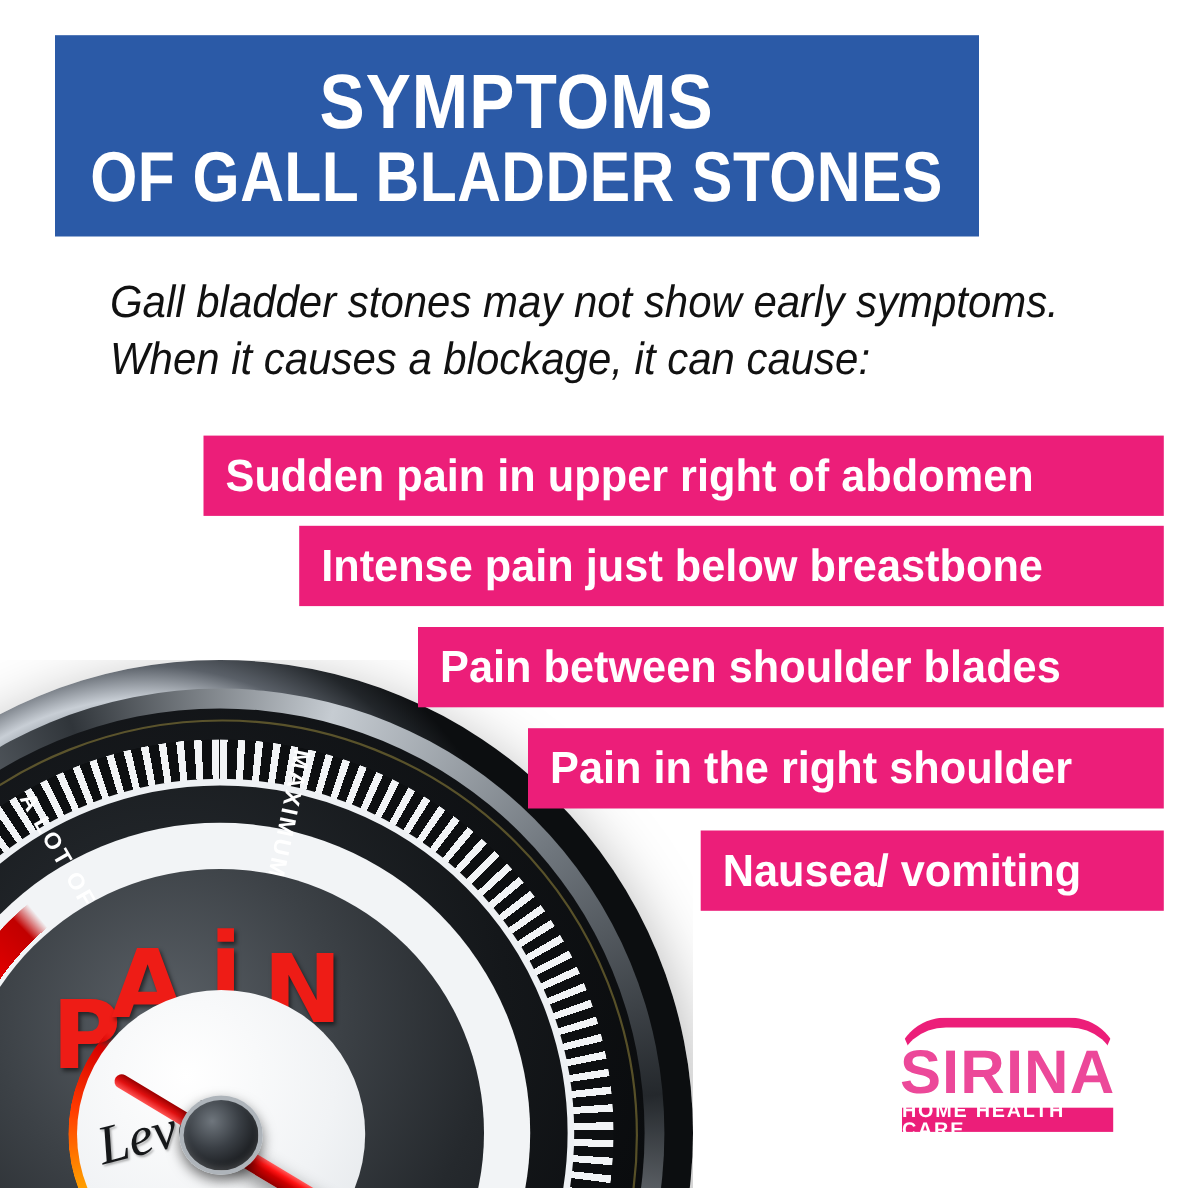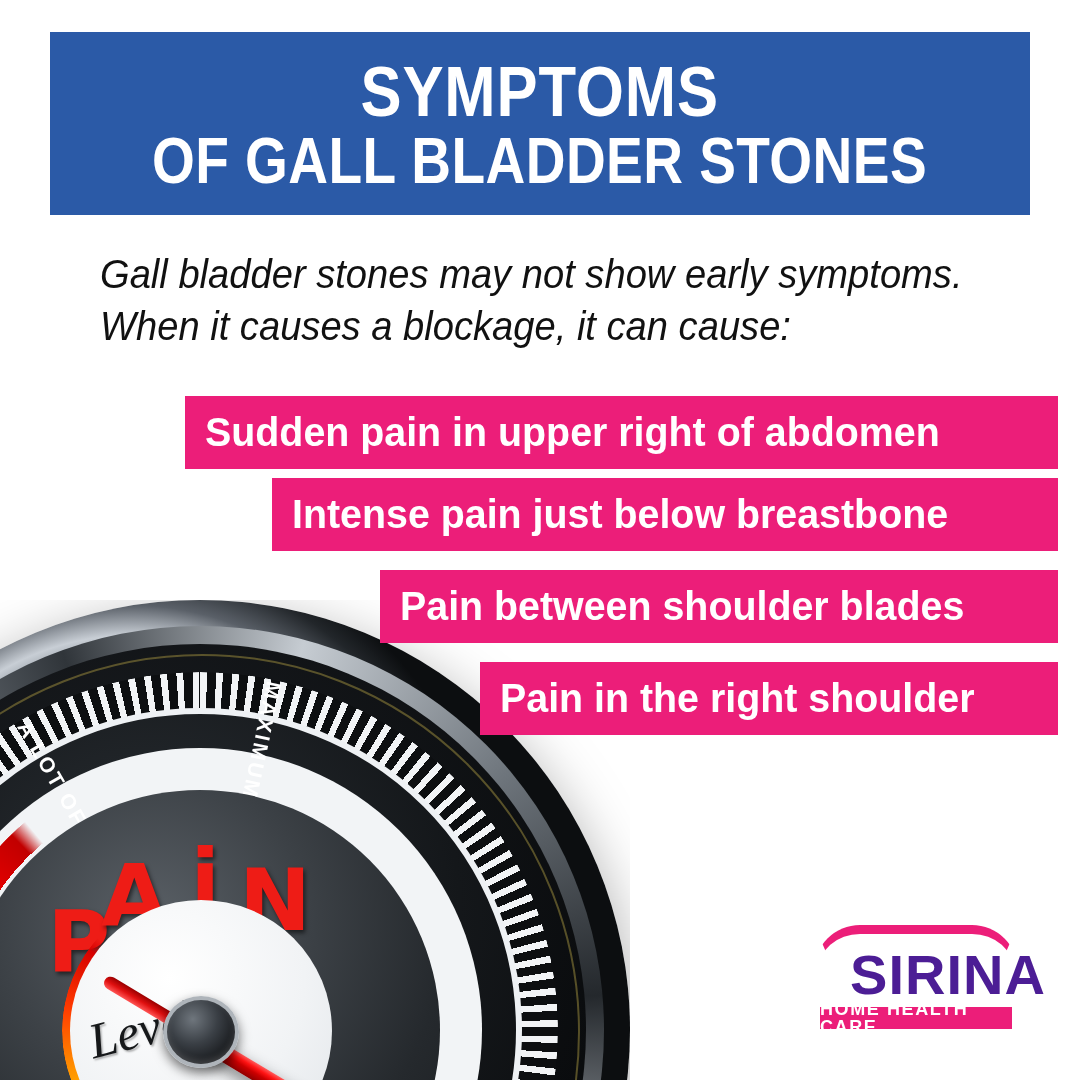--- a/index.html
+++ b/index.html
@@ -14,21 +14,21 @@
     background: #ffffff;
     overflow: hidden;
     font-family: "Liberation Sans", sans-serif;
   }
 
   
   .header-banner {
     position: absolute;
     left: 50px;
     top: 32px;
-    width: 980px;
+    width: 840px;
     height: 183px;
     background: #2B5AA7;
     display: flex;
     flex-direction: column;
     align-items: center;
     justify-content: center;
     box-sizing: border-box;
     padding-top: 4px;
   }
   .header-line1 {
@@ -329,27 +329,26 @@
     border-left: 4px solid transparent;
     border-right: 4px solid transparent;
     box-sizing: border-box;
   }
   .logo-name {
     position: absolute;
     left: 0;
     top: 22px;
     width: 208px;
     text-align: center;
-    color: #4c1d95;
+    color: #ec4899;
     font-family: "Liberation Sans Narrow", "Liberation Sans", sans-serif;
     font-weight: bold;
     font-size: 56px;
     letter-spacing: 1px;
     line-height: 1;
-    margin-left: 32px;
   }
   .logo-tagbar {
     position: absolute;
     left: 8px;
     top: 82px;
     width: 192px;
     height: 22px;
     background: #EC1E79;
     display: flex;
     align-items: center;
@@ -436,20 +435,23 @@
   </div>
 
   <div class="bar" style="left:480px; top:662px; width:578px; height:73px;">
     <div class="bar-text">Pain in the right shoulder</div>
   </div>
 
   <div class="bar" style="left:380px; top:570px; width:678px; height:73px;">
     <div class="bar-text">Pain between shoulder blades</div>
   </div>
 
+  <div class="bar" style="left:637px; top:755px; width:421px; height:73px;">
+    <div class="bar-text">Nausea/ vomiting</div>
+  </div>
 
   <div class="logo">
     <div class="logo-arc"></div>
     <div class="logo-name">SIRINA</div>
     <div class="logo-tagbar">
       <div class="logo-tagline">HOME HEALTH CARE</div>
     </div>
   </div>
 
 </div>

